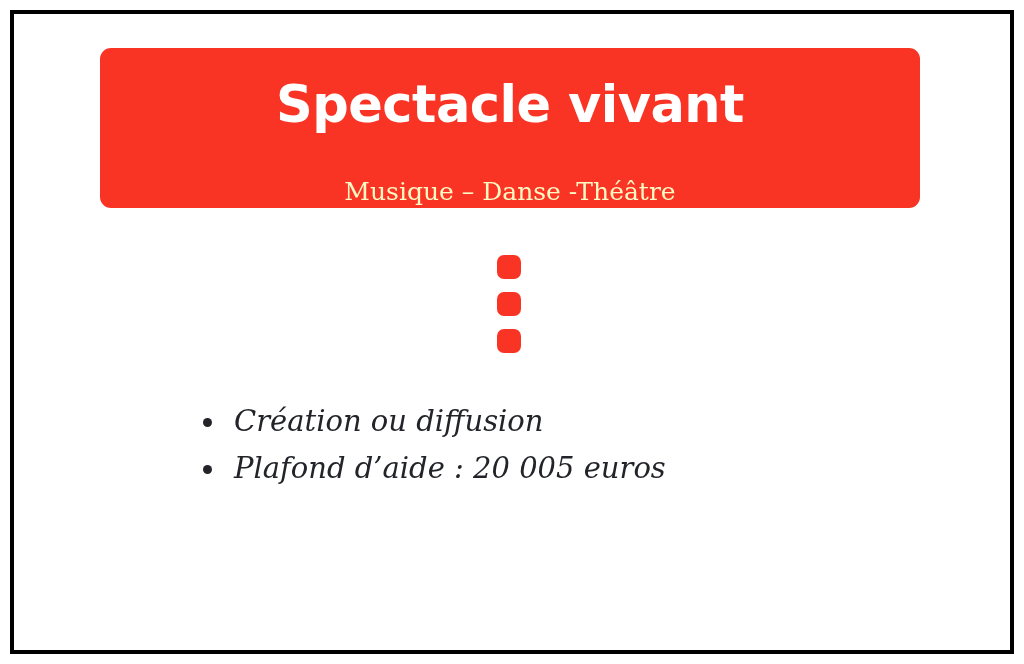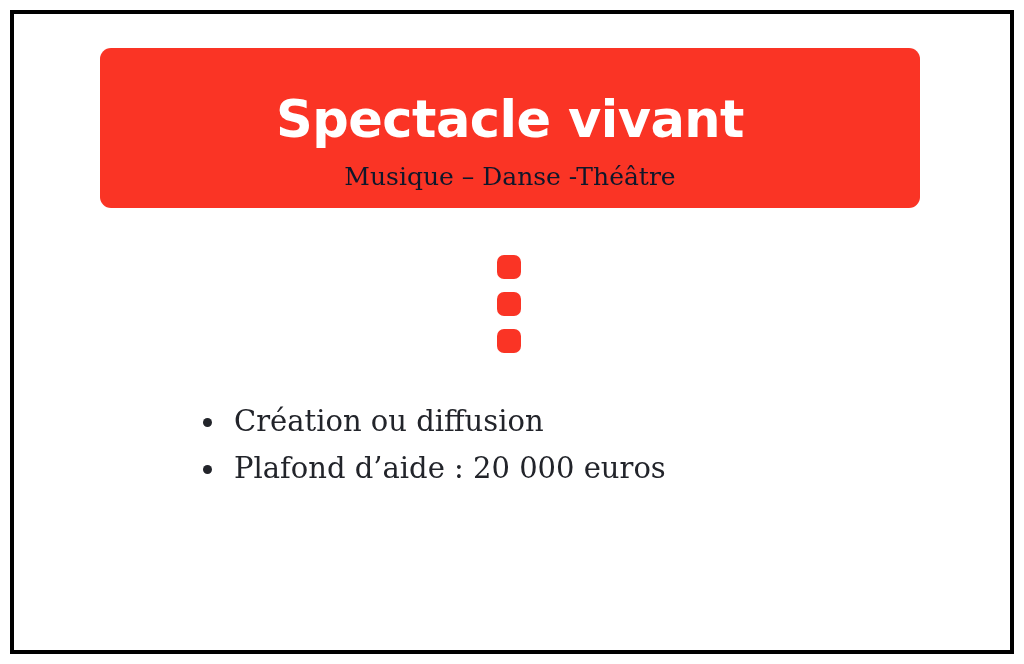--- a/index.html
+++ b/index.html
@@ -41,41 +41,41 @@
     left: 100px;
     top: 48px;
     width: 820px;
     height: 160px;
     background: #FA3425;
     border-radius: 11px;
     box-sizing: border-box;
     display: flex;
     flex-direction: column;
     align-items: center;
-    justify-content: center;
+    justify-content: space-between;
     padding-top: 28px;
   }
 
   #banner-title {
     font-family: "DejaVu Sans", sans-serif;
     font-weight: 700;
     font-size: 51px;
     line-height: 58px;
     letter-spacing: -0.5px;
     color: #ffffff;
     white-space: nowrap;
     margin: 0;
   }
 
   #banner-subtitle {
     font-family: "DejaVu Serif", serif;
     font-weight: 400;
     font-size: 25px;
     line-height: 32px;
-    color: #0f172a;
+    color: #fef9c3;
     white-space: nowrap;
     margin: 0;
     margin-top: 12px;
   }
 
   
   #dots {
     position: absolute;
     left: 497px;
     top: 255px;
@@ -104,20 +104,21 @@
     list-style: none;
   }
   .bullet-item {
     position: relative;
     padding-left: 34px;
     font-family: "DejaVu Serif", serif;
     font-weight: 400;
     font-size: 29px;
     line-height: 47px;
     color: #22242A;
+    font-style: italic;
   }
   .bullet-marker {
     position: absolute;
     left: 3px;
     top: 20px;
     width: 9px;
     height: 9px;
     background: #22242A;
     border-radius: 50%;
   }
@@ -140,17 +141,17 @@
     <span class="dot"></span>
   </div>
 
   <ul id="bullet-list">
     <li class="bullet-item">
       <span class="bullet-marker"></span>
       <span>Création ou diffusion</span>
     </li>
     <li class="bullet-item">
       <span class="bullet-marker"></span>
-      <span>Plafond d’aide :  20 000 euros</span>
+      <span>Plafond d’aide :  20 005 euros</span>
     </li>
   </ul>
 
 </div>
 
 </body></html>

